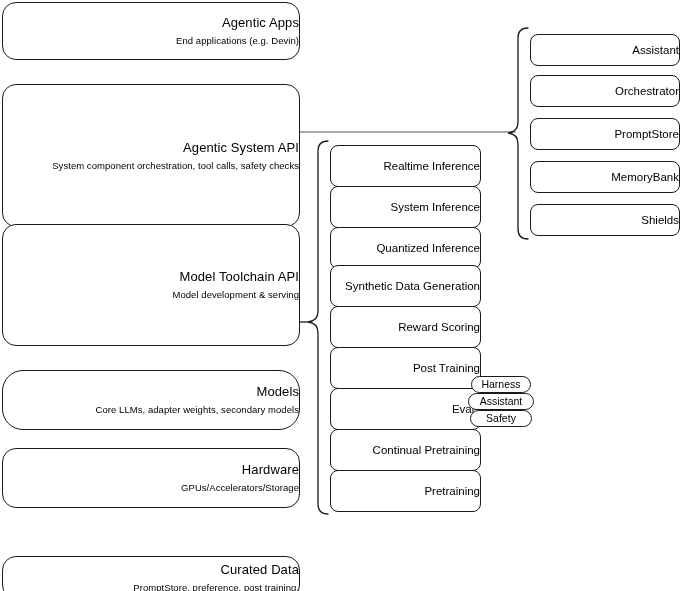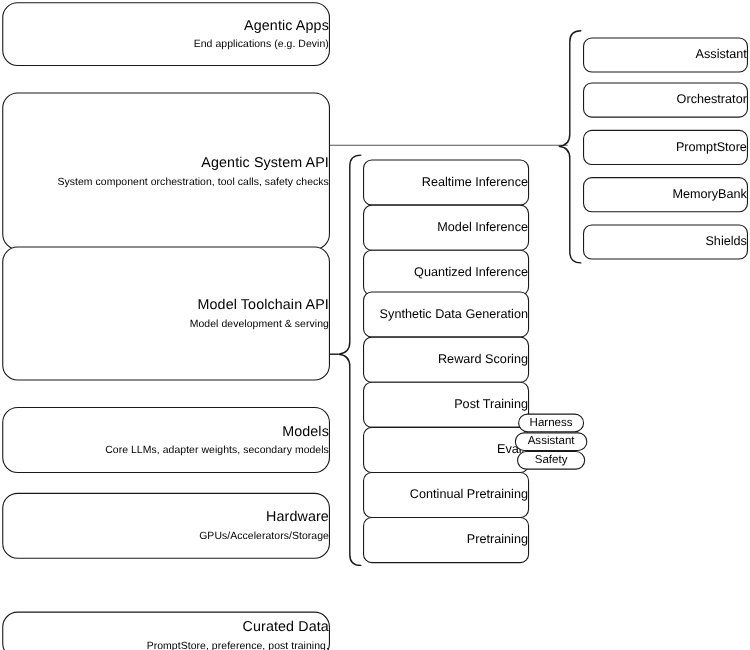--- a/index.html
+++ b/index.html
@@ -114,37 +114,37 @@
   <div class="box layer" style="top:84px;height:143px;">
     <div class="title">Agentic System API</div>
     <div class="sub">System component orchestration, tool calls, safety checks</div>
   </div>
 
   <div class="box layer" style="top:224px;height:122px;">
     <div class="title">Model Toolchain API</div>
     <div class="sub">Model development &amp; serving</div>
   </div>
 
-  <div class="box layer" style="top:370px;height:60px;">
+  <div class="box layer" style="top:370px;height:60px;border-radius:21px;">
     <div class="title">Models</div>
     <div class="sub">Core LLMs, adapter weights, secondary models</div>
   </div>
 
   <div class="box layer" style="top:448px;height:60px;">
     <div class="title">Hardware</div>
     <div class="sub">GPUs/Accelerators/Storage</div>
   </div>
 
   <div class="box layer" style="top:528px;height:43px;margin-top:28px;">
     <div class="title">Curated Data</div>
     <div class="sub">PromptStore, preference, post training.</div>
   </div>
 
   <div class="box cap" style="top:145px;">Realtime Inference</div>
-  <div class="box cap" style="top:186px;">Model Inference</div>
+  <div class="box cap" style="top:186px;">System Inference</div>
   <div class="box cap" style="top:227px;">Quantized Inference</div>
   <div class="box cap" style="top:265px;">Synthetic Data Generation</div>
   <div class="box cap" style="top:306px;">Reward Scoring</div>
   <div class="box cap" style="top:347px;">Post Training</div>
   <div class="box cap" style="top:388px;padding-left:48px;">Evals</div>
   <div class="box cap" style="top:429px;">Continual Pretraining</div>
   <div class="box cap" style="top:470px;">Pretraining</div>
 
   <div class="pill" style="left:471px;top:376px;width:60px;">Harness</div>
   <div class="pill" style="left:468px;top:393px;width:66px;">Assistant</div>

